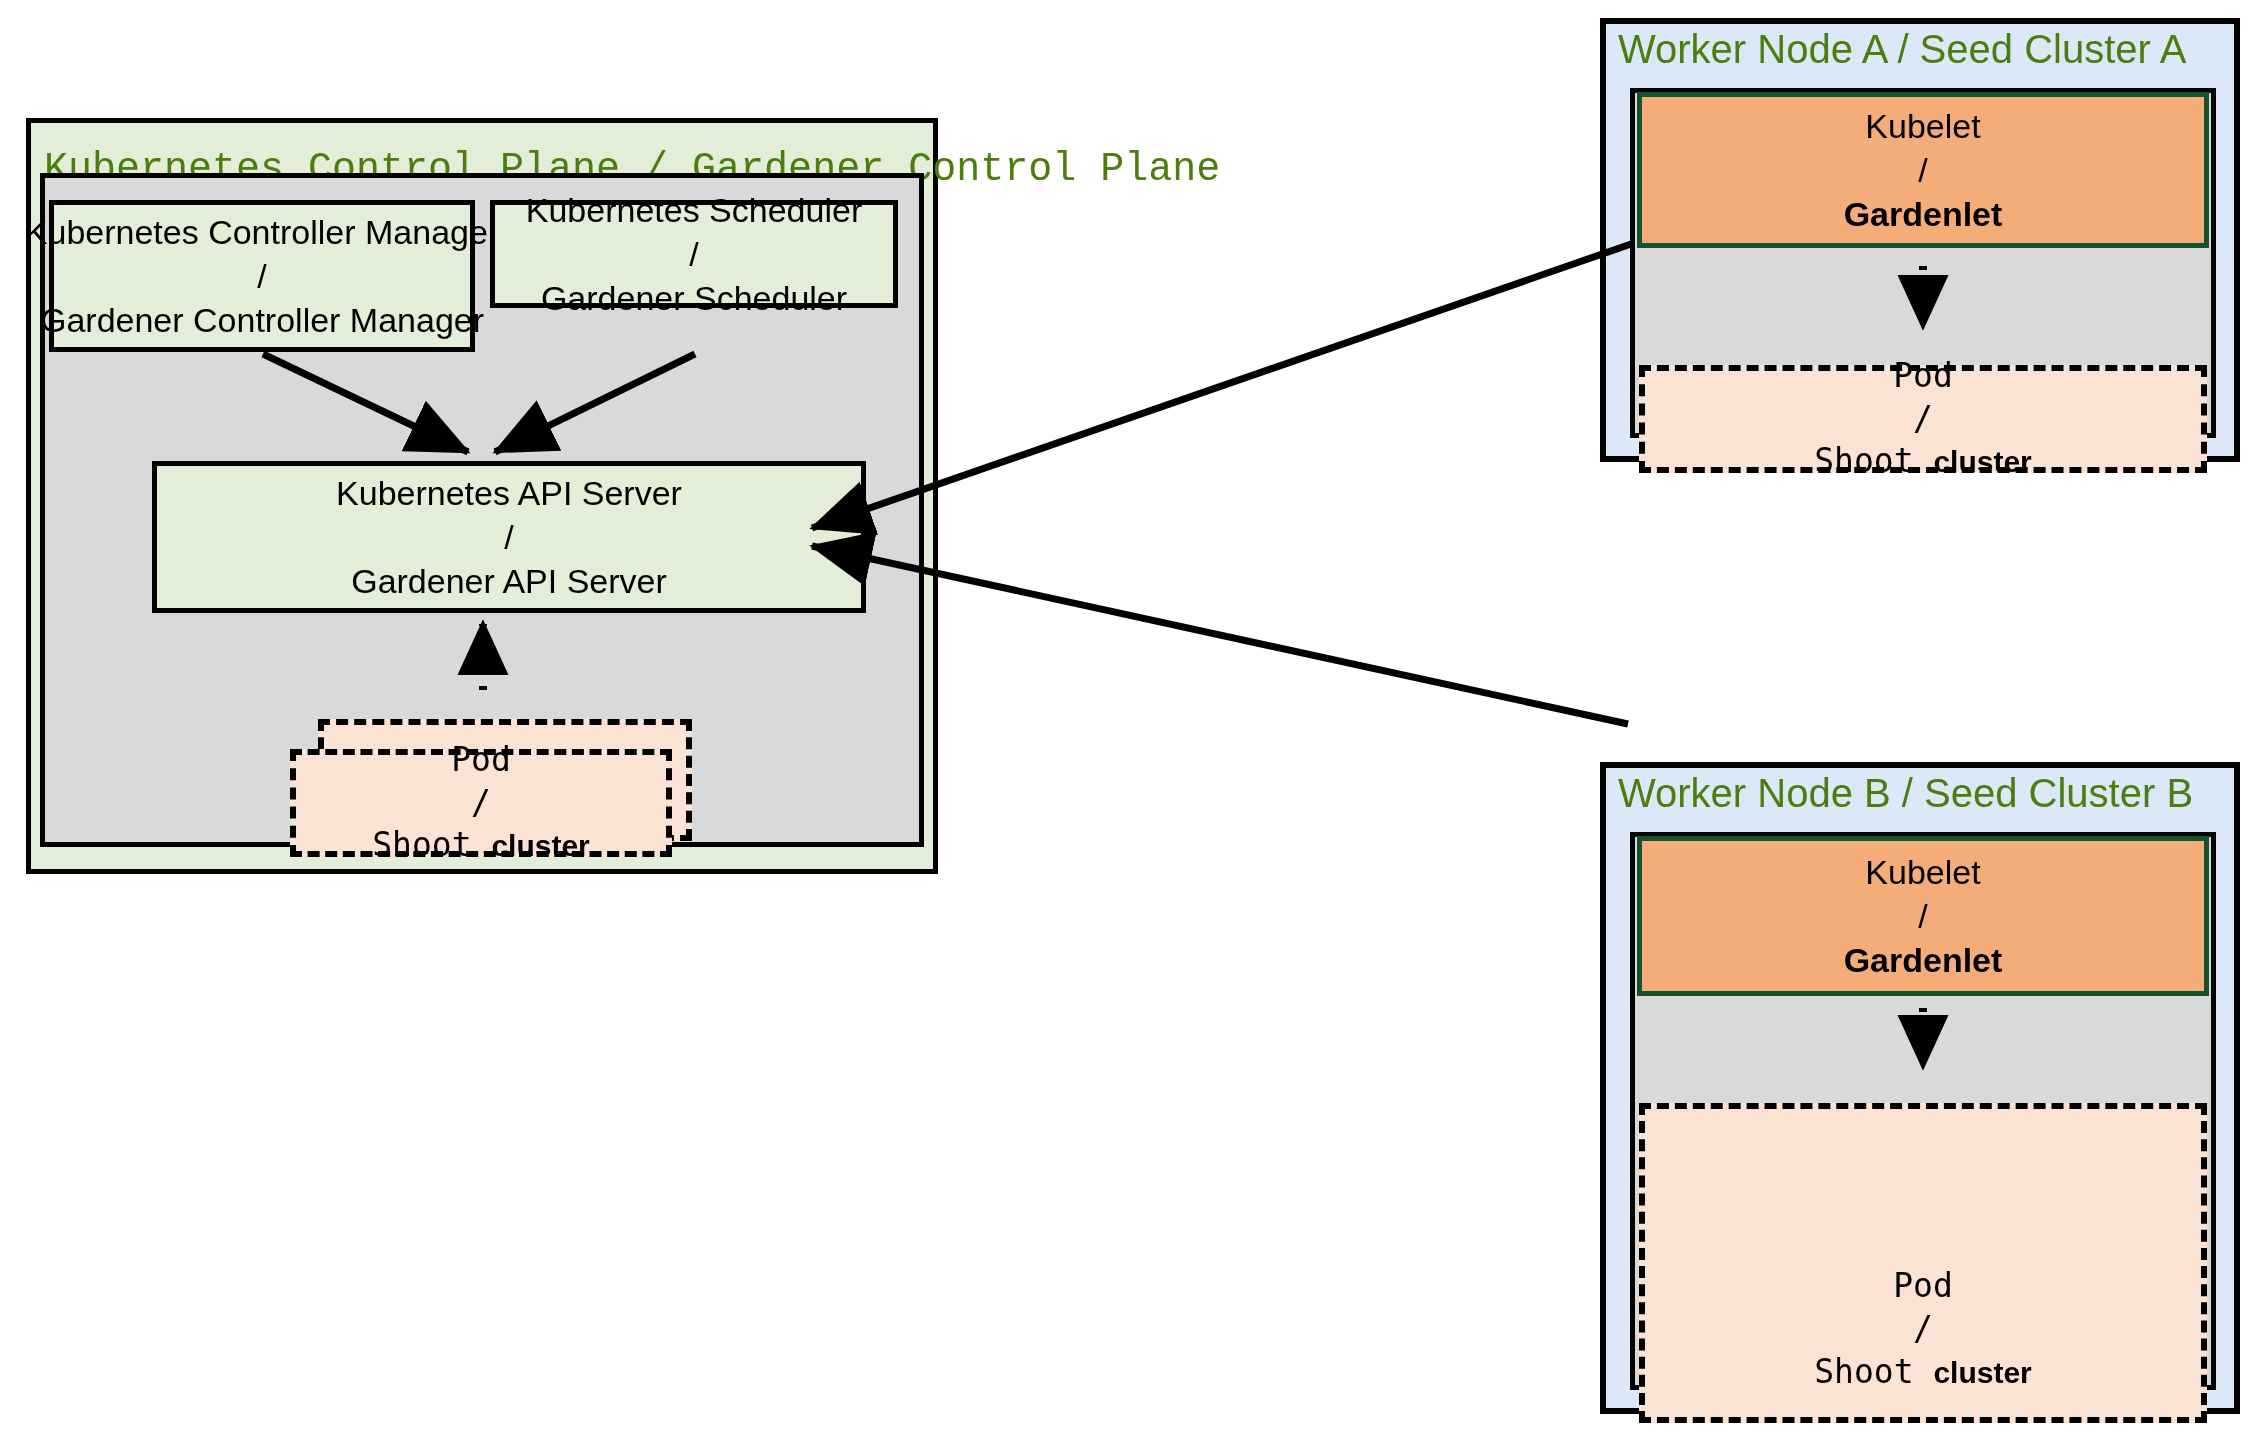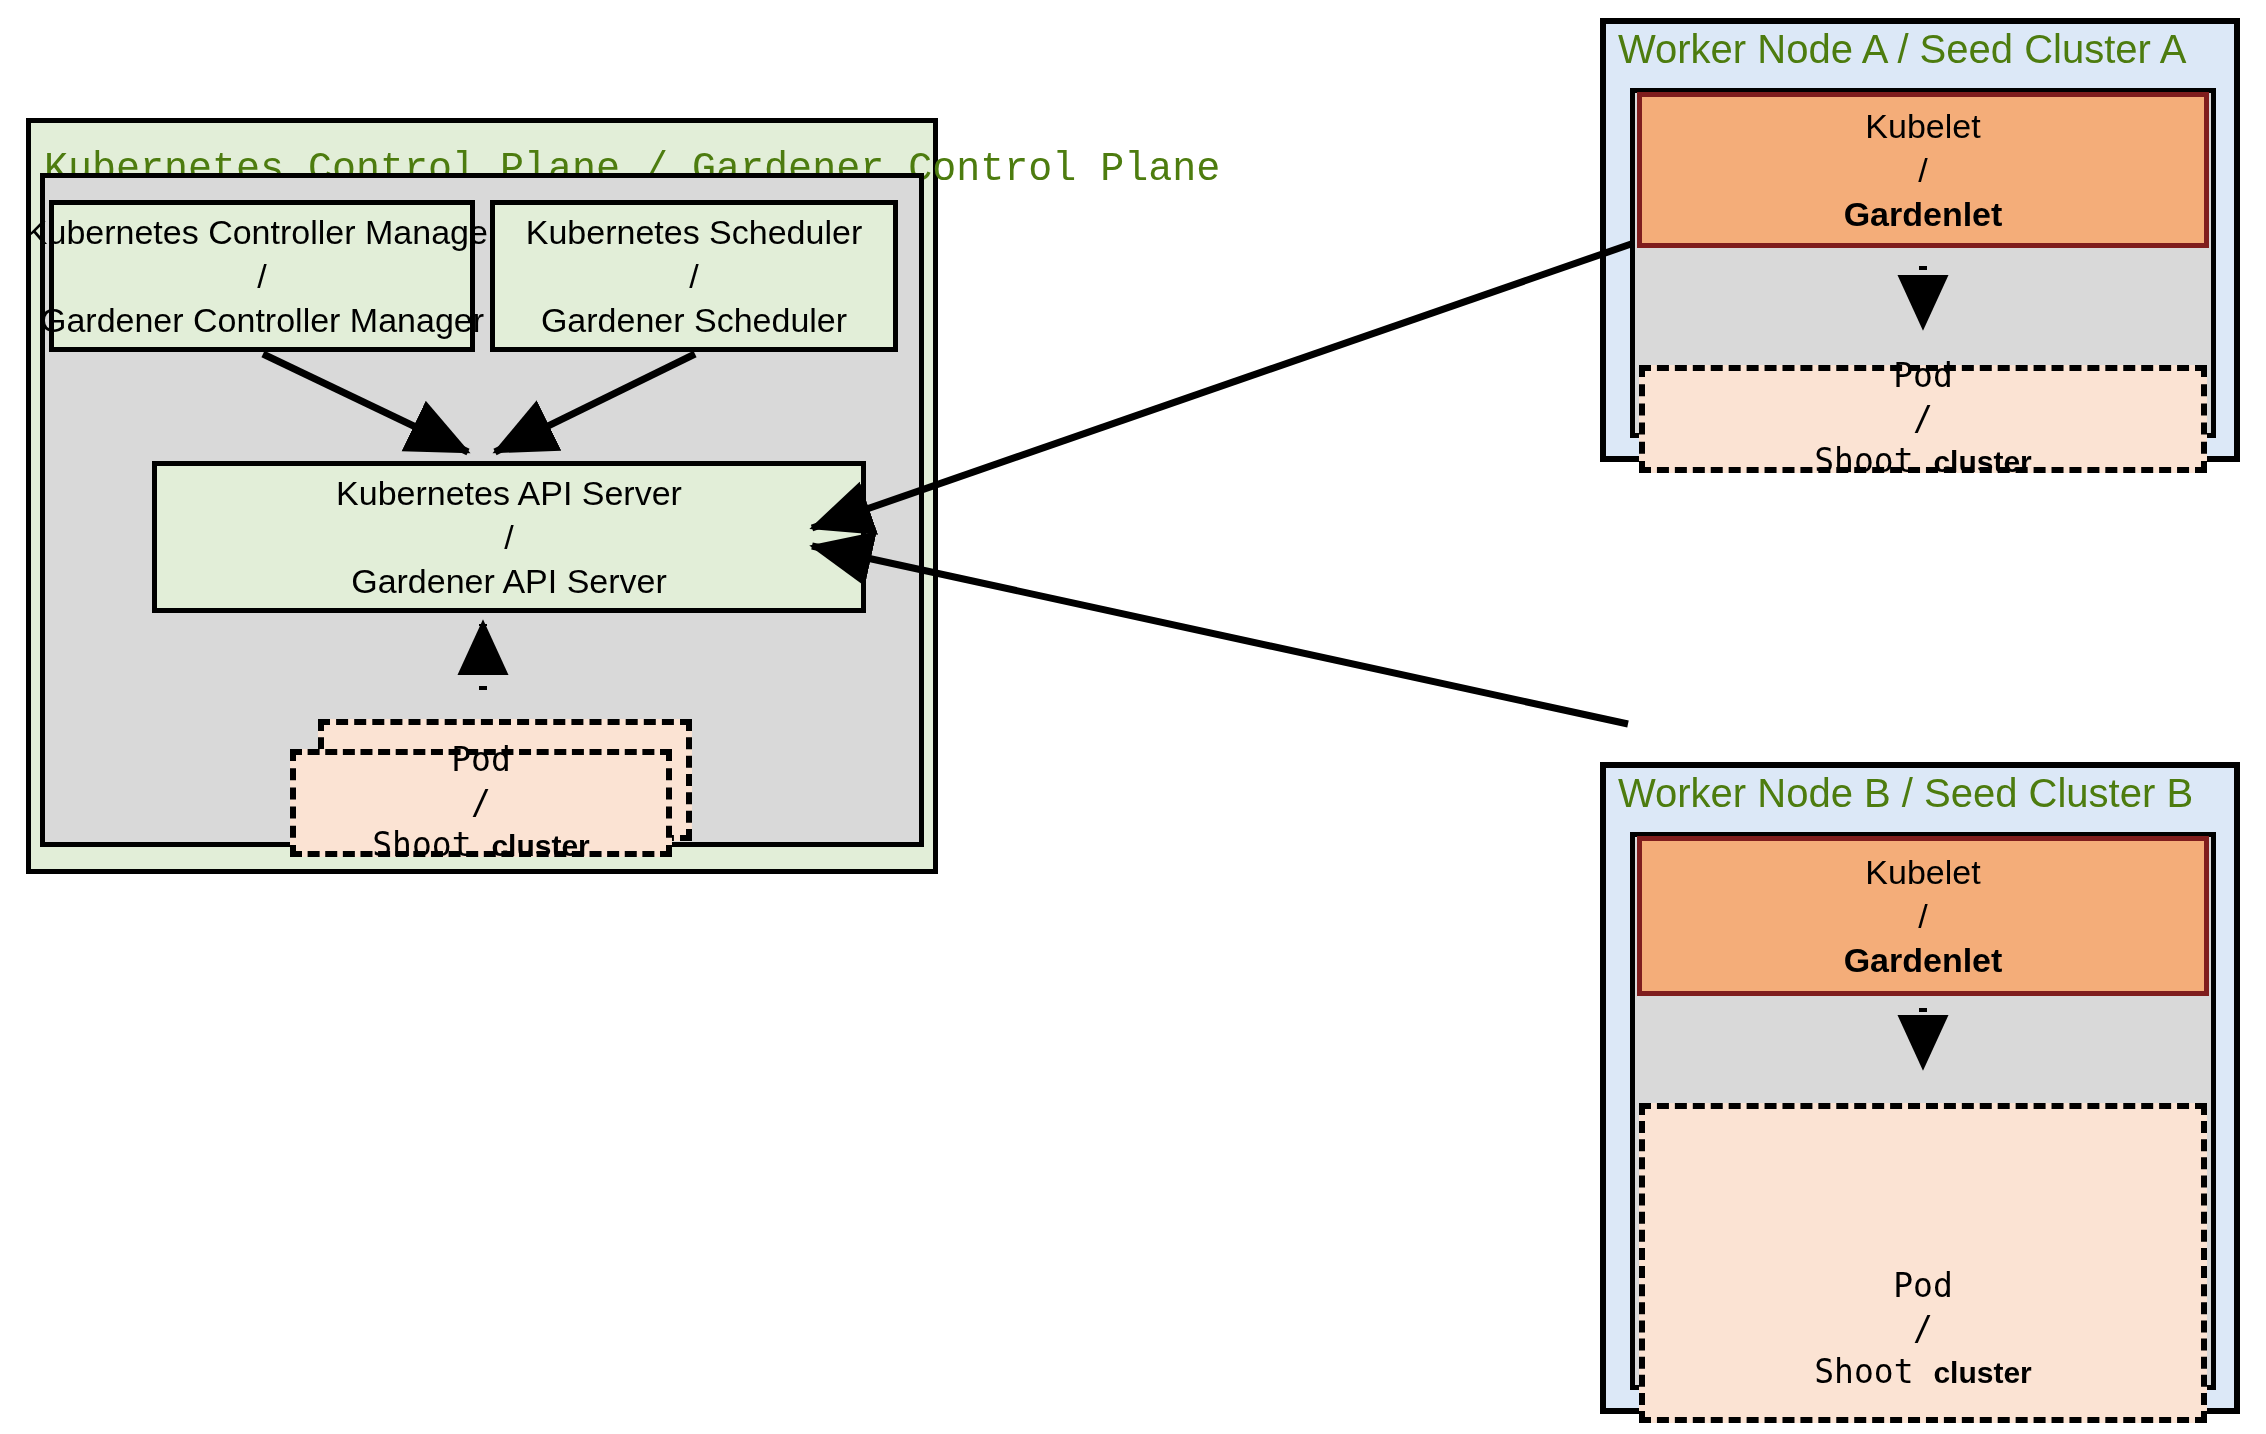--- a/index.html
+++ b/index.html
@@ -38,21 +38,21 @@
   .leaf-green {
     background: #e2eed8;
     border: 5px solid #000000;
   }
   .outer-blue {
     background: #dce8f7;
     border: 6px solid #000000;
   }
   .leaf-orange {
     background: #f4ad79;
-    border: 5px solid #7f1d1d;
+    border: 5px solid #14532d;
   }
   .pod-dashed {
     background: #fbe3d3;
     border: 6px dashed #000000;
     margin-top: 33px;
   }
   .panel-title {
     position: absolute;
     font-size: 40px;
     color: #4d7c0f;
@@ -112,21 +112,21 @@
   <div class="panel-title" style="left:44px; top:149px;font-family:Liberation Mono, monospace;">Kubernetes Control Plane / Gardener Control Plane</div>
 
   <div class="box inner-gray" style="left:40px; top:173px; width:884px; height:674px;"></div>
 
   <div class="box leaf-green" style="left:49px; top:200px; width:426px; height:152px;">
     <div class="leaf-label">Kubernetes Controller Manager</div>
     <div class="slash">/</div>
     <div class="leaf-label">Gardener Controller Manager</div>
   </div>
 
-  <div class="box leaf-green" style="left:490px; top:200px; width:408px; height:152px;">
+  <div class="box leaf-green" style="left:490px; top:200px; width:408px; height:108px;">
     <div class="leaf-label">Kubernetes Scheduler</div>
     <div class="slash">/</div>
     <div class="leaf-label b" style="font-weight:normal;">Gardener Scheduler</div>
   </div>
 
   <div class="box leaf-green" style="left:152px; top:461px; width:714px; height:152px;">
     <div class="leaf-label">Kubernetes API Server</div>
     <div class="slash">/</div>
     <div class="leaf-label">Gardener API Server</div>
   </div>

